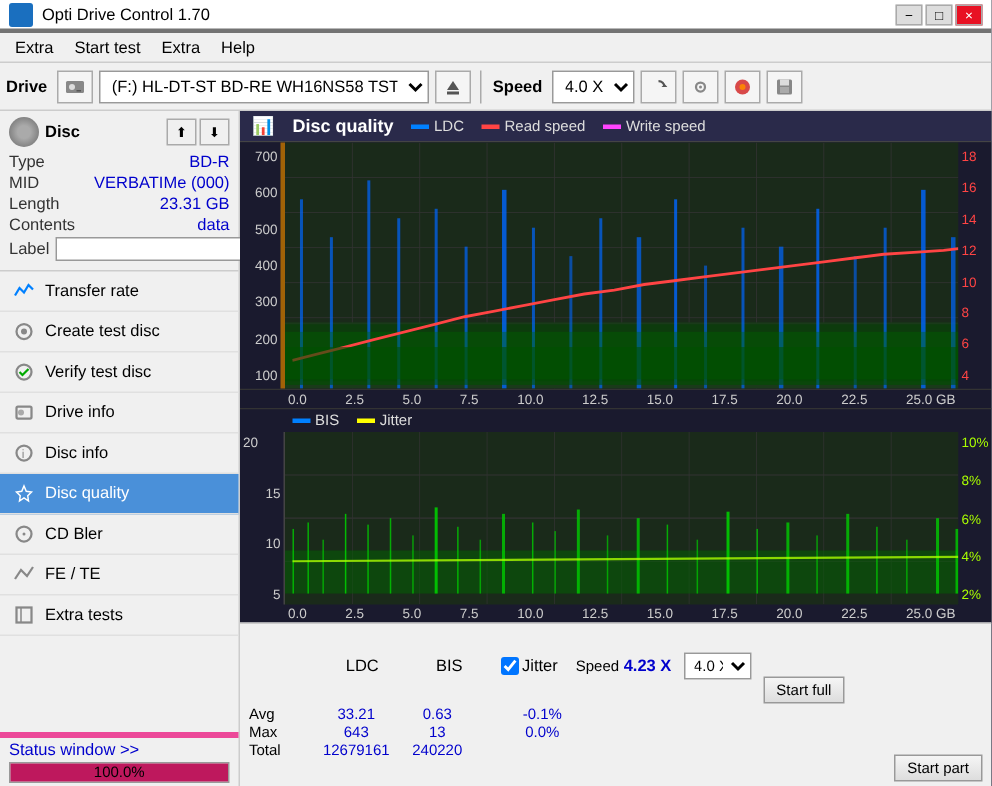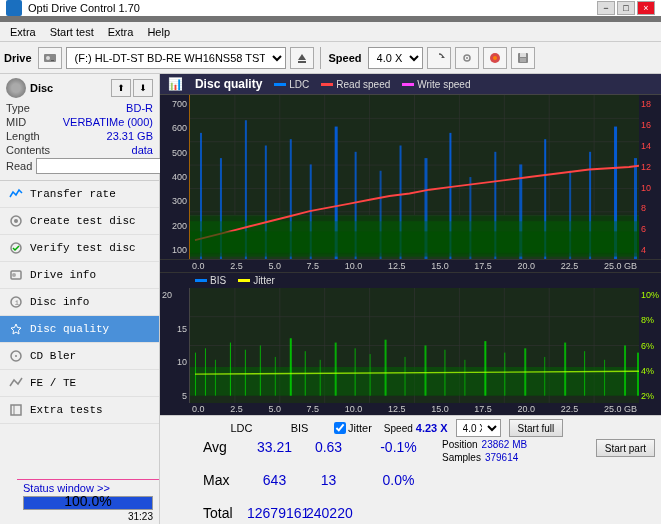--- a/index.html
+++ b/index.html
@@ -13,21 +13,21 @@
     }
 
     
     .titlebar {
       background: #fff;
       height: 22px;
       display: flex;
       align-items: center;
       justify-content: space-between;
       padding: 0 6px;
-      border-bottom: 6px solid #737373;
+      border-bottom: 3px solid #737373;
       font-size: 11px;
     }
     .titlebar-left {
       display: flex;
       align-items: center;
       gap: 6px;
     }
     .titlebar-logo {
       width: 16px; height: 16px;
       background: #1a6fbf;
@@ -164,60 +164,59 @@
     .disc-label-btn {
       width: 16px; height: 16px;
       background: #f0d060;
       border: 1px solid #aaa;
       display: flex; align-items: center; justify-content: center;
       cursor: pointer;
       font-size: 9px;
     }
 
     
-    .nav-items { flex: 1; font-family: Liberation Mono, monospace; }
+    .nav-items { flex: 1; }
     .nav-item {
       display: flex;
       align-items: center;
       padding: 5px 8px;
       cursor: pointer;
       font-size: 11px;
       gap: 6px;
       border-bottom: 1px solid #e0e0e0;
     }
     .nav-item.active { background: #4a90d9; color: #fff; }
     .nav-item-icon {
       width: 16px; height: 16px;
       display: flex; align-items: center; justify-content: center;
       flex-shrink: 0;
     }
 
     
     .status-bar {
-      border-top: 1px solid #ec4899;
+      border-top: 4px solid #ec4899;
       padding: 2px 6px;
-      margin-left: 17px;
     }
     .status-window-btn {
       font-size: 11px;
       color: #0000cc;
       cursor: pointer;
     }
     .progress-bar-container {
       height: 14px;
       background: #fff;
       border: 1px solid #999;
       margin-top: 2px;
       position: relative;
     }
     .progress-bar-fill {
       height: 100%;
-      background: #1d4ed8;
-      display: flex; align-items: flex-end; justify-content: center;
-      font-size: 14px;
+      background: #be185d;
+      display: flex; align-items: center; justify-content: center;
+      font-size: 10px;
       color: #000;
     }
 
     
     .right-panel {
       flex: 1;
       background: #1a1a2e;
       display: flex;
       flex-direction: column;
       overflow: hidden;
@@ -280,20 +279,21 @@
       width: 45px;
     }
 
     .start-btn {
       background: linear-gradient(to bottom, #f5f5f5, #ddd);
       border: 1px solid #999;
       padding: 2px 8px;
       font-size: 10px;
       cursor: pointer;
       height: 18px;
+      margin-top: 32px;
     }
   </style>
 </head>
 <body>
 
 <div class="titlebar">
   <div class="titlebar-left">
     <span class="titlebar-logo"></span>
     <span>Opti Drive Control 1.70</span>
   </div>
@@ -385,21 +385,21 @@
       </div>
       <div class="disc-row">
         <span class="disc-row-label">Length</span>
         <span class="disc-row-value">23.31 GB</span>
       </div>
       <div class="disc-row">
         <span class="disc-row-label">Contents</span>
         <span class="disc-row-value">data</span>
       </div>
       <div class="disc-label-row">
-        <span class="disc-row-label">Read</span>
+        <span class="disc-row-label">Label</span>
         <input class="disc-label-input" type="text" style="">
         <div class="disc-label-btn">🖊</div>
       </div>
     </div>
 
     <div class="nav-items">
       <div class="nav-item">
         <span class="nav-item-icon">
           <svg width="14" height="14" viewBox="0 0 14 14">
               <polyline points="1,10 4,5 7,8 10,3 13,6" stroke="#0080ff" stroke-width="1.5" fill="none"></polyline>
@@ -479,21 +479,20 @@
       </div>
     </div>
 
     <div class="status-bar">
       <span class="status-window-btn">Status window &gt;&gt;</span>
       <div class="progress-bar-container">
         <div class="progress-bar-fill" style="width: 100%;">
           <span>100.0%</span>
         </div>
       </div>
-      <div style="text-align:right; font-size:10px; margin-top:1px;">31:23</div>
     </div>
   </div>
 
   <div class="right-panel">
 
     <div class="chart-header">
       <span style="color:#4af; font-size:12px;">📊</span>
       <span class="chart-title">Disc quality</span>
       <div class="legend-item">
         <span class="legend-color" style="background:#0080ff;"></span>
@@ -506,21 +505,21 @@
       <div class="legend-item">
         <span class="legend-color" style="background:#ff44ff;"></span>
         <span class="legend-label">Write speed</span>
       </div>
     </div>
 
     <div class="charts-area">
 
       <div style="flex:1; display:flex; position:relative; border-bottom: 1px solid #333;">
 
-        <div style="width:30px; background:#1a1a2e; display:flex; flex-direction:column; justify-content:space-between; padding:4px 2px; border-right:1px solid #a16207;">
+        <div style="width:30px; background:#1a1a2e; display:flex; flex-direction:column; justify-content:space-between; padding:4px 2px; border-right:3px solid #a16207;">
           <span style="color:#ccc; font-size:9px; text-align:right;">700</span>
           <span style="color:#ccc; font-size:9px; text-align:right;">600</span>
           <span style="color:#ccc; font-size:9px; text-align:right;">500</span>
           <span style="color:#ccc; font-size:9px; text-align:right;">400</span>
           <span style="color:#ccc; font-size:9px; text-align:right;">300</span>
           <span style="color:#ccc; font-size:9px; text-align:right;">200</span>
           <span style="color:#ccc; font-size:9px; text-align:right;">100</span>
         </div>
 
         <svg style="flex:1; background:#1a2a1a;" viewBox="0 0 450 130" preserveAspectRatio="none">
@@ -716,49 +715,39 @@
           <span class="speed-display" style="font-size:11px;">4.23 X</span>
         </div>
         <select class="speed-select-sm">
           <option>4.0 X</option>
           <option>Max</option>
         </select>
         <button class="start-btn">Start full</button>
       </div>
 
       <div style="display:flex; align-items:start; gap:8px;">
-        <div style="display:grid; grid-template-columns: 40px 55px 45px 12px 55px; gap:17px 4px; font-size:14px;margin-left:37px;">
+        <div style="display:grid; grid-template-columns: 40px 55px 45px 12px 55px; gap:1px 4px; font-size:10px;">
           <span>Avg</span>
           <span style="color:#0000cc; text-align:center;">33.21</span>
           <span style="color:#0000cc; text-align:center;">0.63</span>
           <span></span>
           <span style="color:#0000cc; text-align:center;">-0.1%</span>
 
           <span>Max</span>
           <span style="color:#0000cc; text-align:center;">643</span>
           <span style="color:#0000cc; text-align:center;">13</span>
           <span></span>
           <span style="color:#0000cc; text-align:center;">0.0%</span>
 
           <span>Total</span>
           <span style="color:#0000cc; text-align:center;">12679161</span>
           <span style="color:#0000cc; text-align:center;">240220</span>
           <span></span>
           <span></span>
         </div>
-        <div style="display:flex; flex-direction:column; gap:2px; margin-left:8px; font-size:10px;">
-          <div style="display:flex; gap:4px;">
-            <span>Position</span>
-            <span style="color:#0000cc;">23862 MB</span>
-          </div>
-          <div style="display:flex; gap:4px;">
-            <span>Samples</span>
-            <span style="color:#0000cc;">379614</span>
-          </div>
-        </div>
         <div style="margin-left:auto; display:flex; flex-direction:column; gap:2px;">
           <button class="start-btn">Start part</button>
         </div>
       </div>
     </div>
 
   </div>
 </div>
 
 </body></html>

